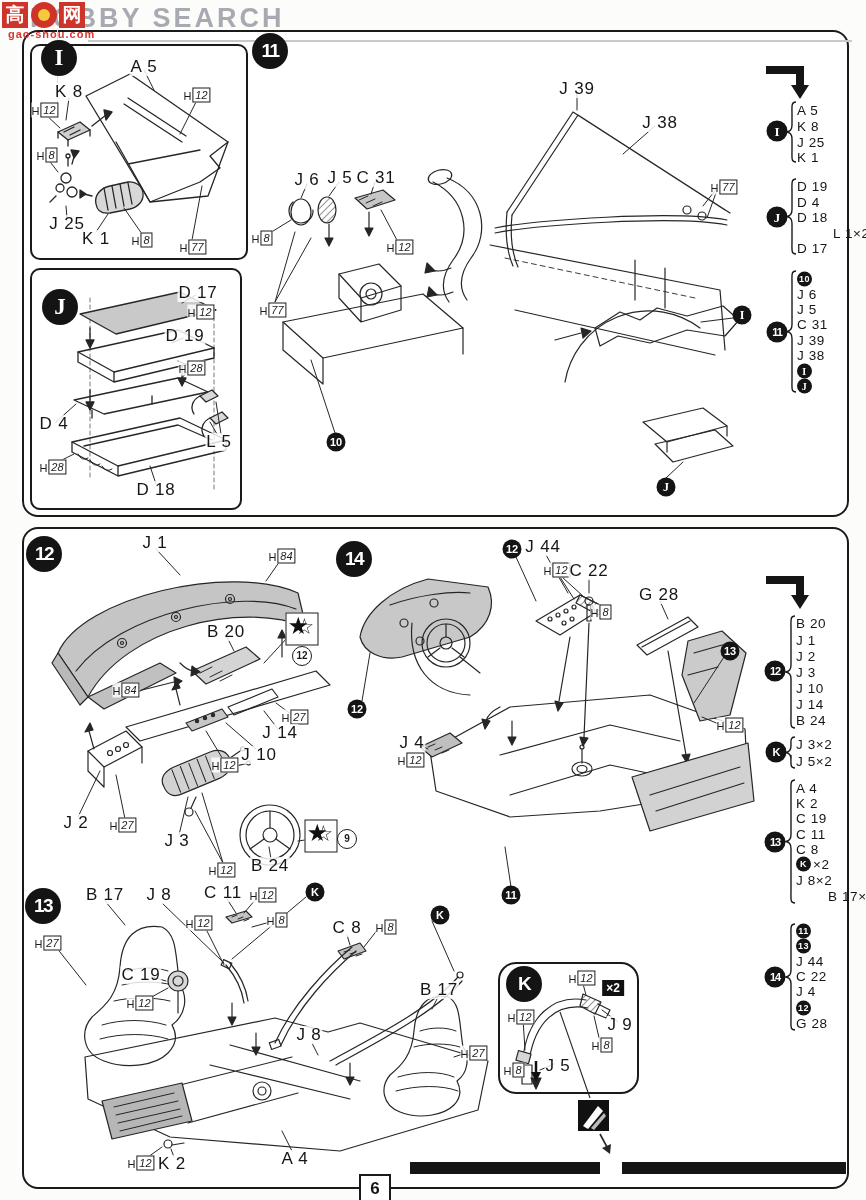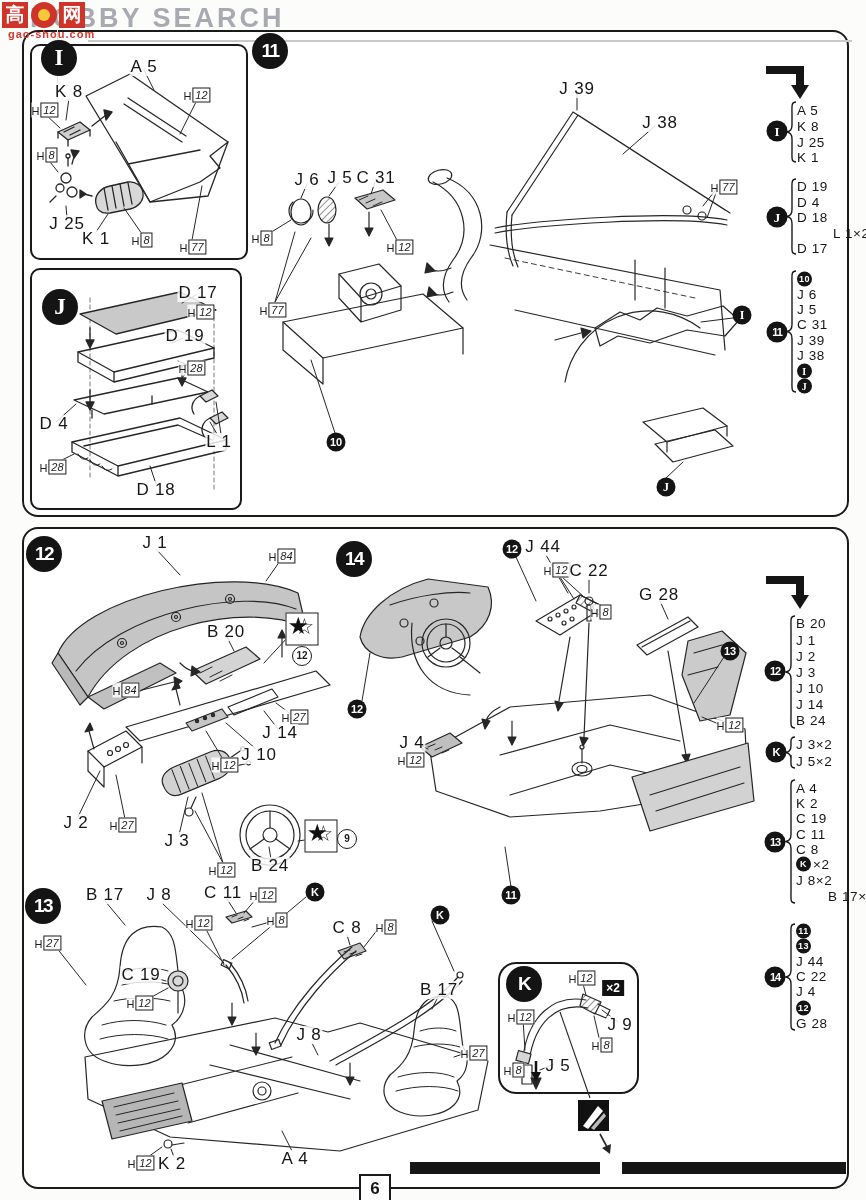--- a/index.html
+++ b/index.html
@@ -386,21 +386,21 @@
       <div class="paint" style="left: 201px; top: 312px;">
         <span class="ph">H</span>
         <span class="pbox">12</span>
       </div>
       <div class="pl" style="left: 185px; top: 336px;">D 19</div>
       <div class="paint" style="left: 192px; top: 368px;">
         <span class="ph">H</span>
         <span class="pbox">28</span>
       </div>
       <div class="pl" style="left: 54px; top: 424px;">D 4</div>
-      <div class="pl" style="left: 219px; top: 442px;">L 1</div>
+      <div class="pl" style="left: 219px; top: 442px;">L 5</div>
       <div class="paint" style="left: 53px; top: 467px;">
         <span class="ph">H</span>
         <span class="pbox">28</span>
       </div>
       <div class="pl" style="left: 156px; top: 490px;">D 18</div>
       <div class="pl" style="left: 577px; top: 89px;">J 39</div>
       <div class="pl" style="left: 660px; top: 123px;">J 38</div>
       <div class="paint" style="left: 724px; top: 187px;">
         <span class="ph">H</span>
         <span class="pbox">77</span>

